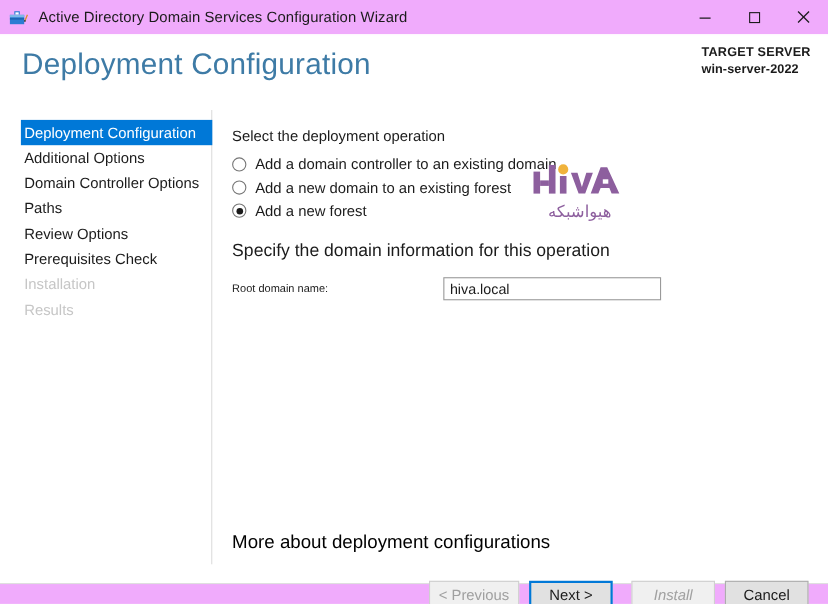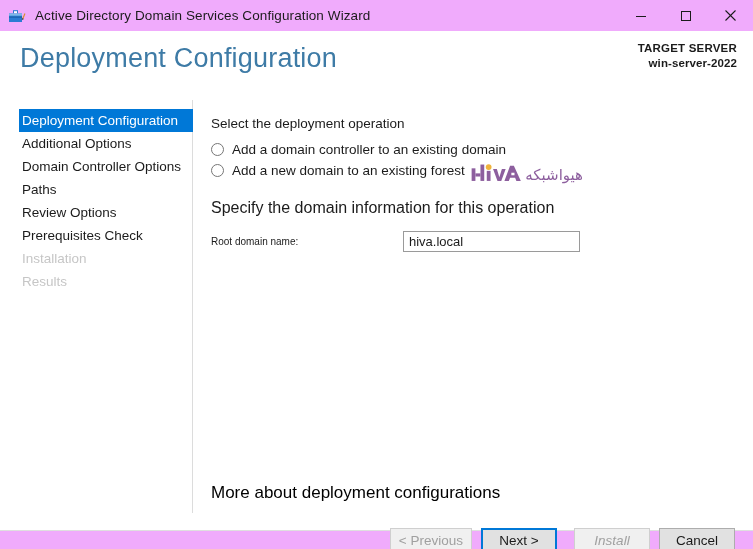--- a/index.html
+++ b/index.html
@@ -76,21 +76,21 @@
     font-size: 27px;
     color: #3e7ba6;
     font-weight: 300;
     letter-spacing: 0.2px;
     white-space: nowrap;
   }
   .target-server {
     position: absolute;
     right: 16px;
     top: 9px;
-    text-align: right;
+    text-align: left;
     line-height: 15px;
   }
   .target-server .ts-label {
     font-size: 11.5px;
     font-weight: bold;
     color: #1b1b1b;
     letter-spacing: 0.2px;
   }
   .target-server .ts-name {
     font-size: 11.5px;
@@ -196,21 +196,21 @@
     align-items: center;
   }
   .field-label {
     font-size: 10px;
     color: #1b1b1b;
     width: 192px;
     flex: 0 0 192px;
     white-space: nowrap;
   }
   .text-input {
-    width: 177px;
+    width: 198px;
     height: 21px;
     border: 1px solid #9a9a9a;
     background: #ffffff;
     font-family: "Liberation Sans", sans-serif;
     font-size: 13px;
     color: #1b1b1b;
     padding: 0 0 0 5px;
     box-sizing: border-box;
     outline: none;
   }
@@ -226,21 +226,21 @@
   }
 
   
   .watermark {
     position: absolute;
     left: 278px;
     top: 38px;
     width: 112px;
     height: 72px;
     display: flex;
-    flex-direction: row;
+    flex-direction: column;
     align-items: center;
     justify-content: center;
     pointer-events: none;
     user-select: none;
   }
   .wm-logo { display: block; }
   .wm-text {
     font-family: "DejaVu Sans", sans-serif;
     font-size: 15px;
     color: #8d5f9e;
@@ -351,20 +351,24 @@
     <div class="section-label">Select the deployment operation</div>
 
     <div class="radio-row">
       <span class="radio"></span>
       <span class="radio-label">Add a domain controller to an existing domain</span>
     </div>
     <div class="radio-row">
       <span class="radio"></span>
       <span class="radio-label">Add a new domain to an existing forest</span>
     </div>
+    <div class="radio-row">
+      <span class="radio checked"></span>
+      <span class="radio-label">Add a new forest</span>
+    </div>
 
     <div class="section-label2">Specify the domain information for this operation</div>
 
     <div class="field-row">
       <span class="field-label">Root domain name:</span>
       <input class="text-input" type="text" value="hiva.local" style="">
     </div>
 
     <a class="more-link">More about deployment configurations</a>
 

